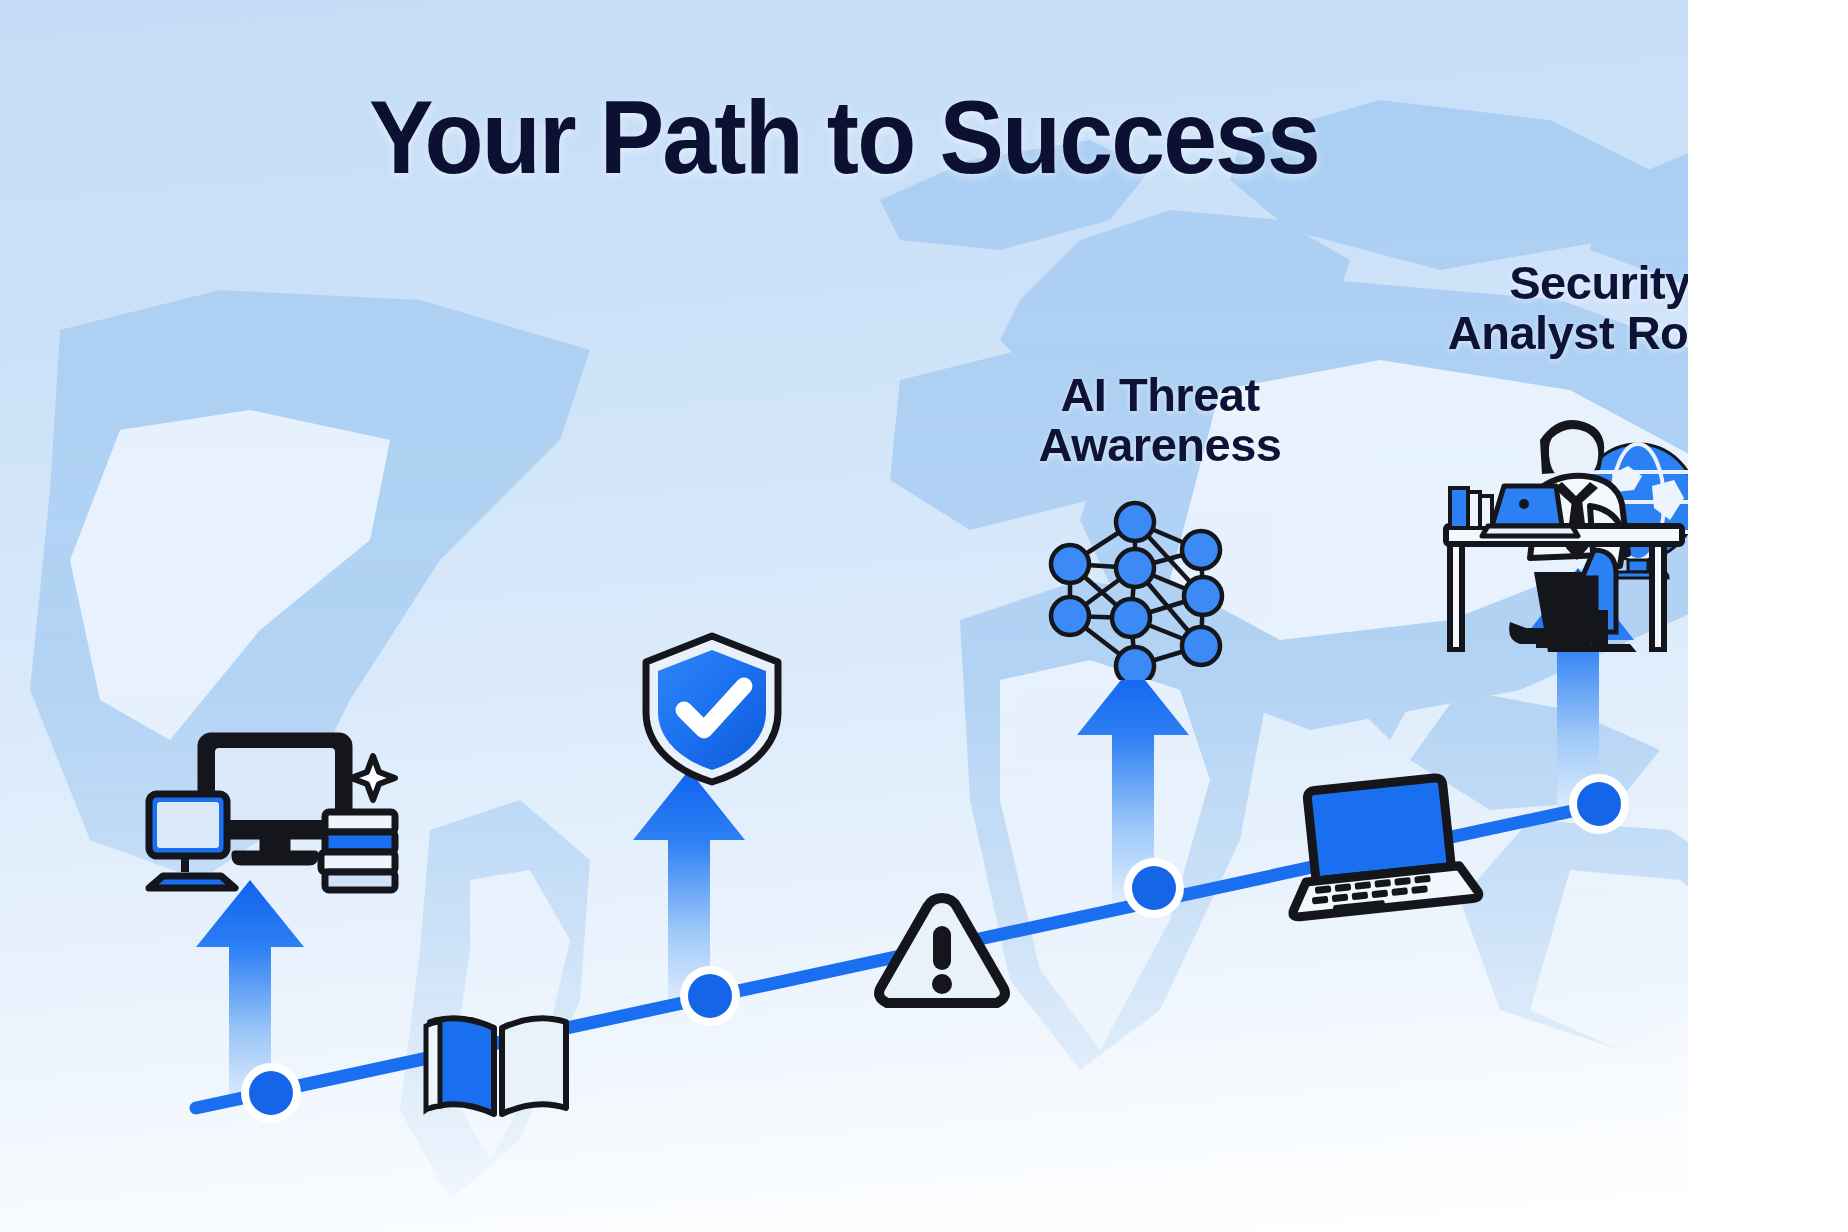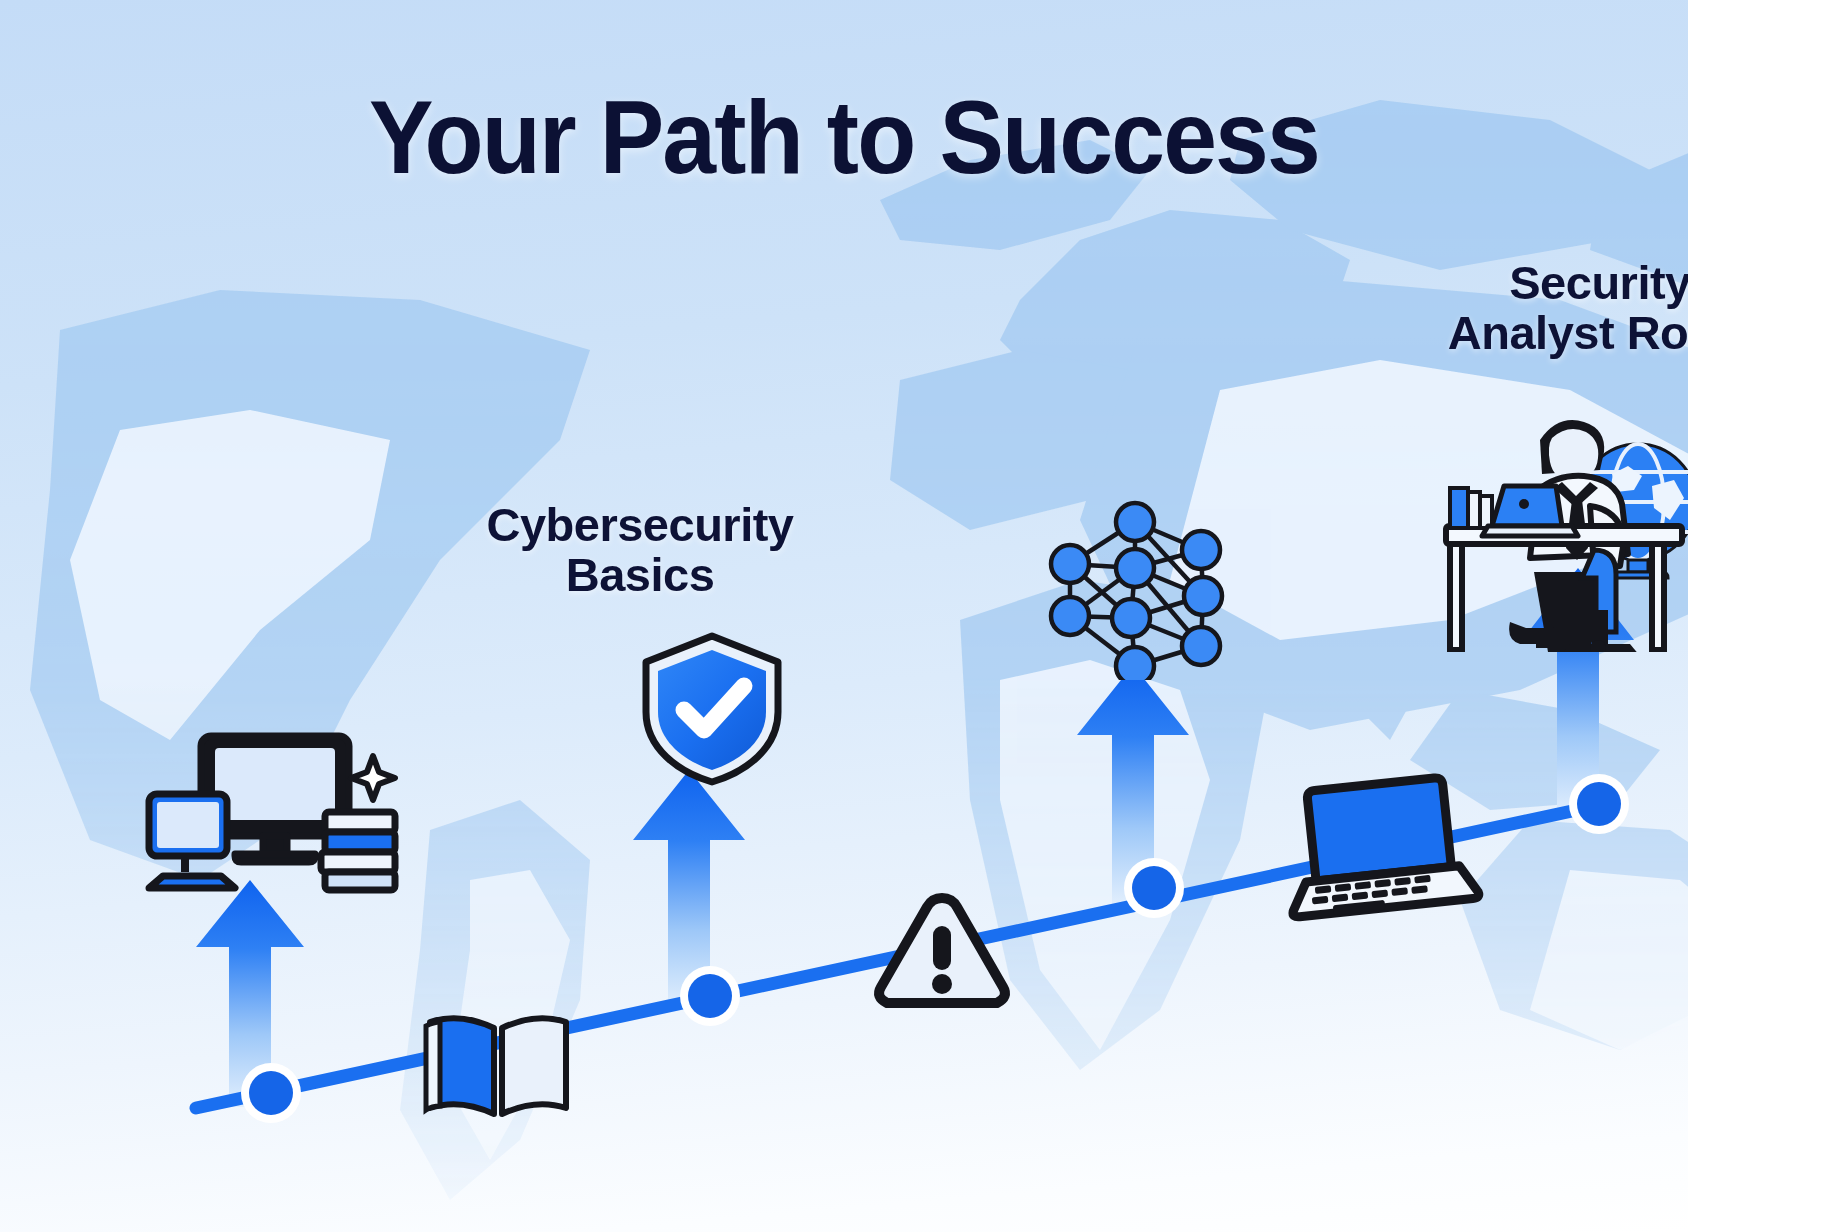--- a/index.html
+++ b/index.html
@@ -161,23 +161,23 @@
         <circle cx="1154" cy="888" r="22" fill="#1565e8"></circle>
       </g>
       <g>
         <circle cx="1599" cy="804" r="30" fill="#ffffff"></circle>
         <circle cx="1599" cy="804" r="22" fill="#1565e8"></circle>
       </g>
     </g>
   </svg>
 
 
-  <div class="label" style="left:440px;top:500px;width:400px;font-size:47px;">Cybersecurity
-Basics</div>
-
+
+  <div class="label" style="left:960px;top:370px;width:400px;font-size:47px;">AI Threat
+Awareness</div>
 
   <div class="label" style="left:1390px;top:258px;width:420px;font-size:47px;">Security
 Analyst Roles</div>
 
   <svg class="icon" style="left:135px;top:722px;width:280px;height:180px;" viewBox="0 0 280 180">
     <g stroke="#15161c" stroke-width="7" stroke-linejoin="round" fill="none">
 
       <rect x="66" y="14" width="148" height="100" rx="10" fill="#15161c"></rect>
       <rect x="80" y="26" width="120" height="72" rx="4" fill="#dbe9fb" stroke="none"></rect>
       <path d="M128,114 h24 v20 h-24 z" fill="#15161c"></path>

